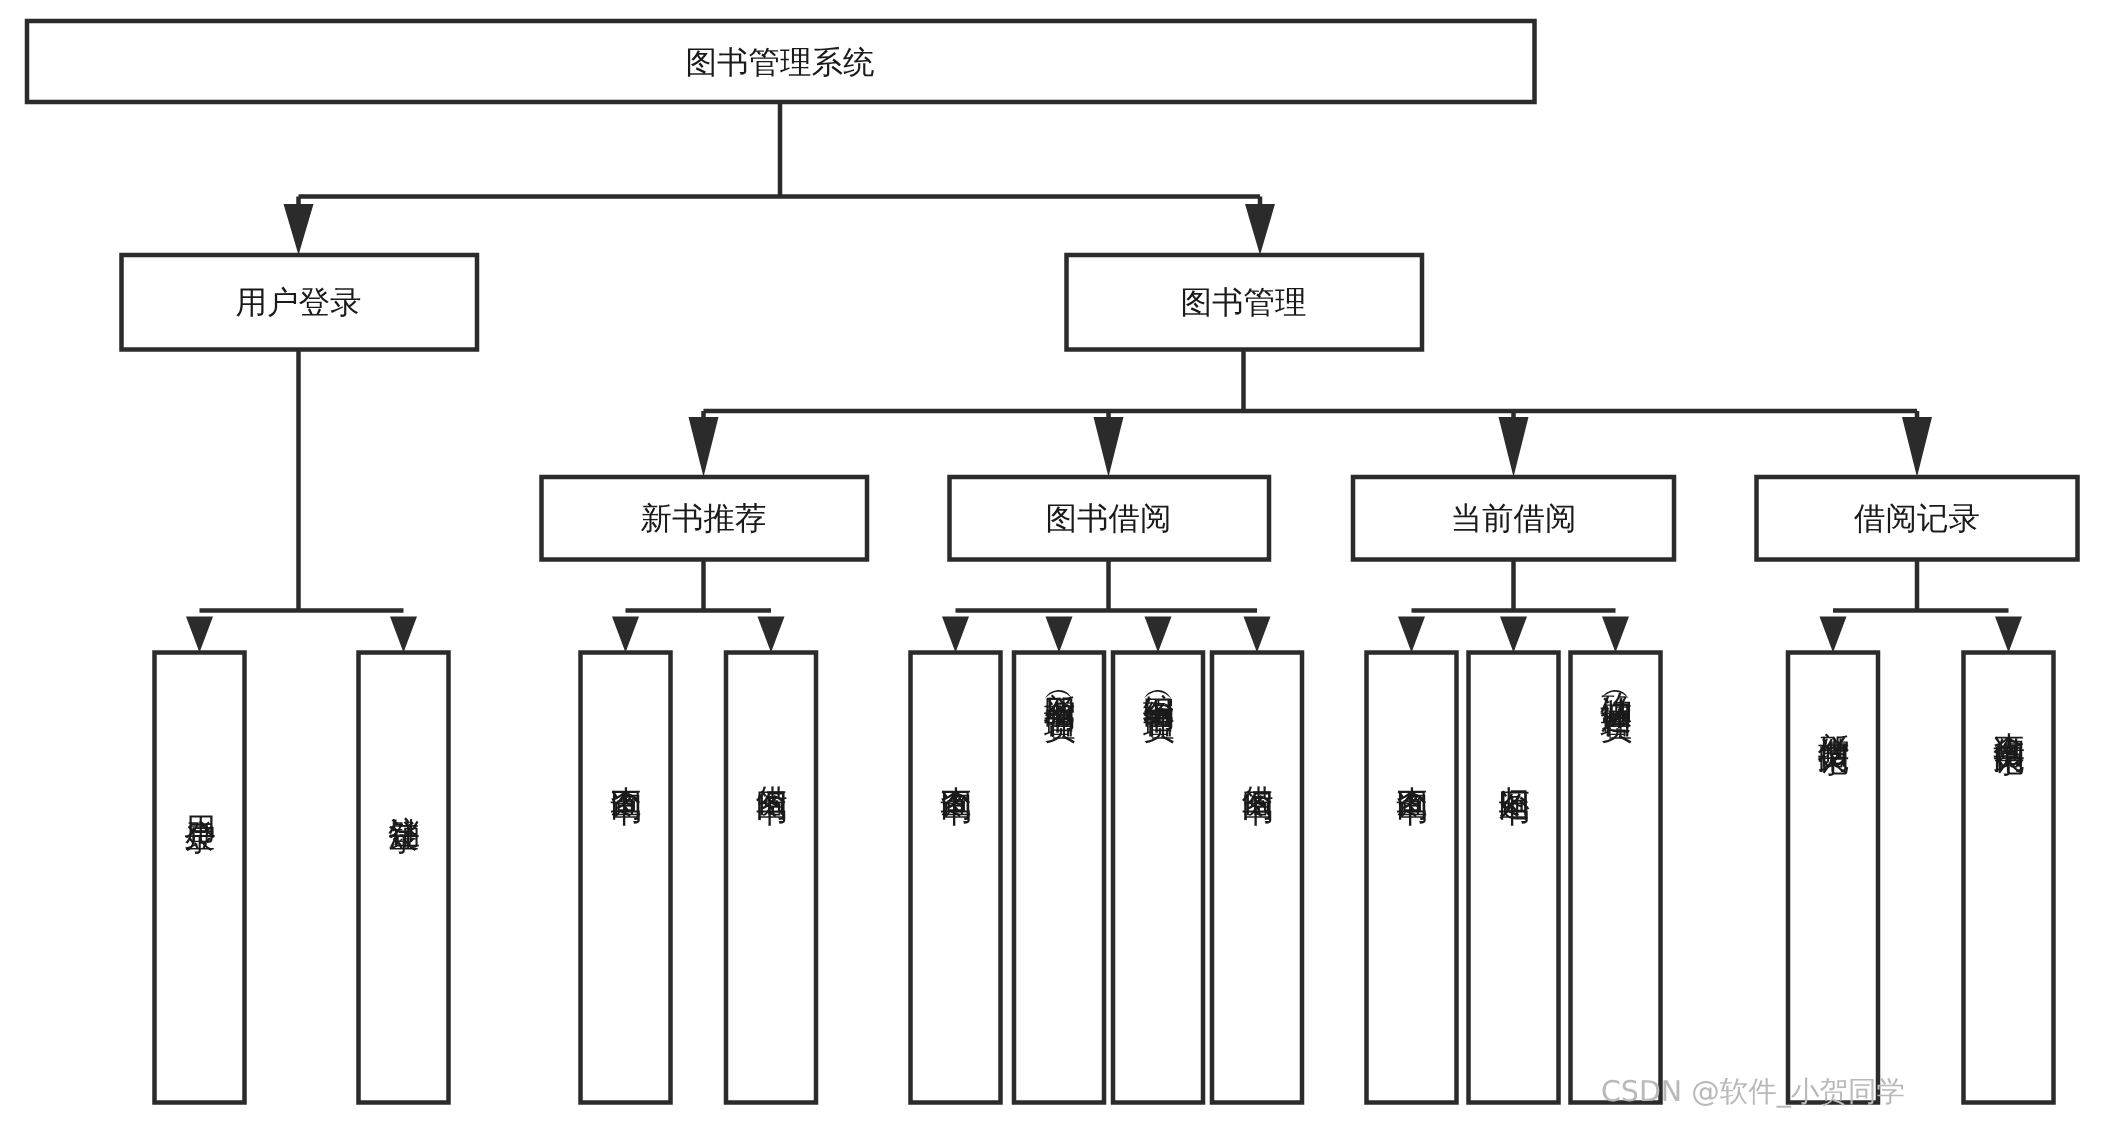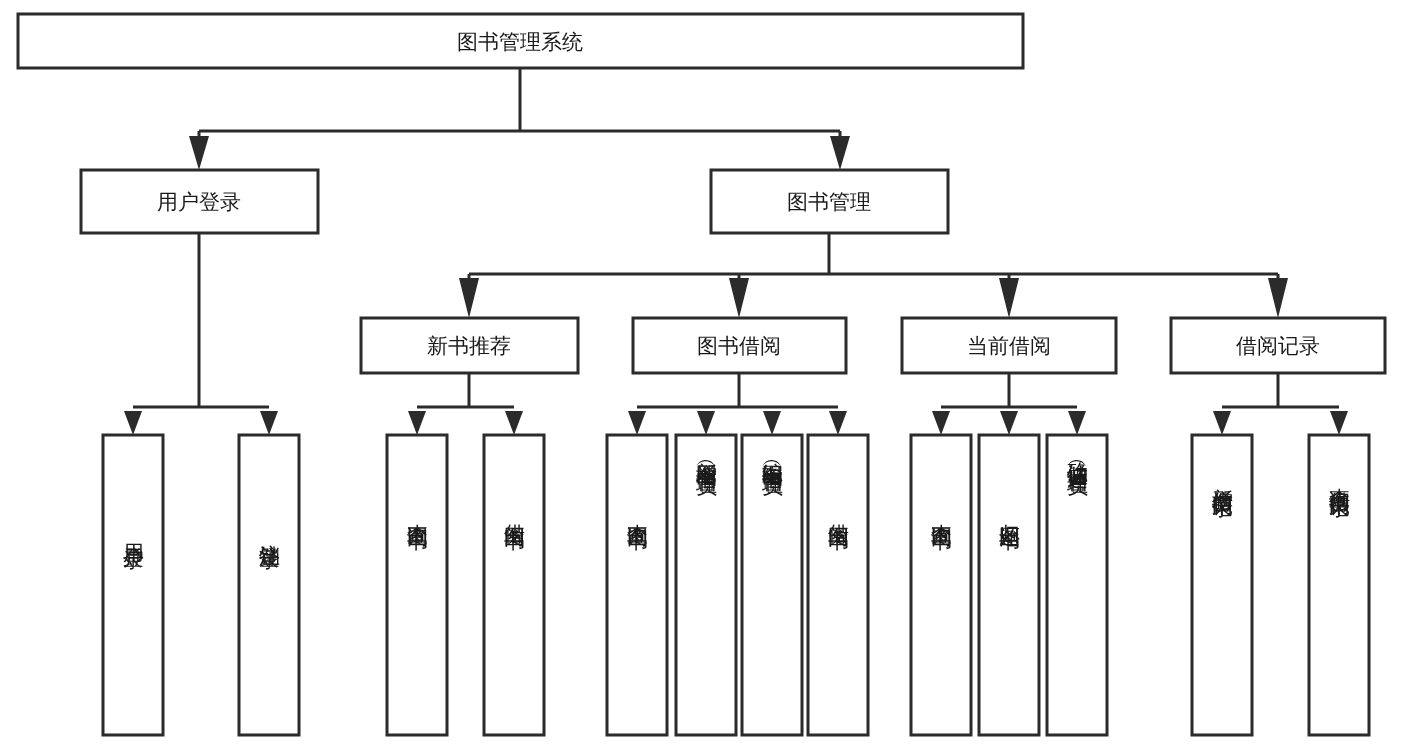--- a/index.html
+++ b/index.html
@@ -222,14 +222,15 @@
     <span class="vlabel" style="margin-top:10px;">确认归还（管理员）</span>
   </div>
 
   <div class="vlabel-wrap" style="left:1192px; top:435px; width:60px; height:300px;">
     <span class="vlabel" style="margin-top:36px;">新增借阅记录</span>
   </div>
   <div class="vlabel-wrap" style="left:1309px; top:435px; width:60px; height:300px;">
     <span class="vlabel" style="margin-top:36px;">查询借阅记录</span>
   </div>
 
+  <div id="watermark">CSDN @软件_小贺同学</div>
 
 </div>
 
 </body></html>

